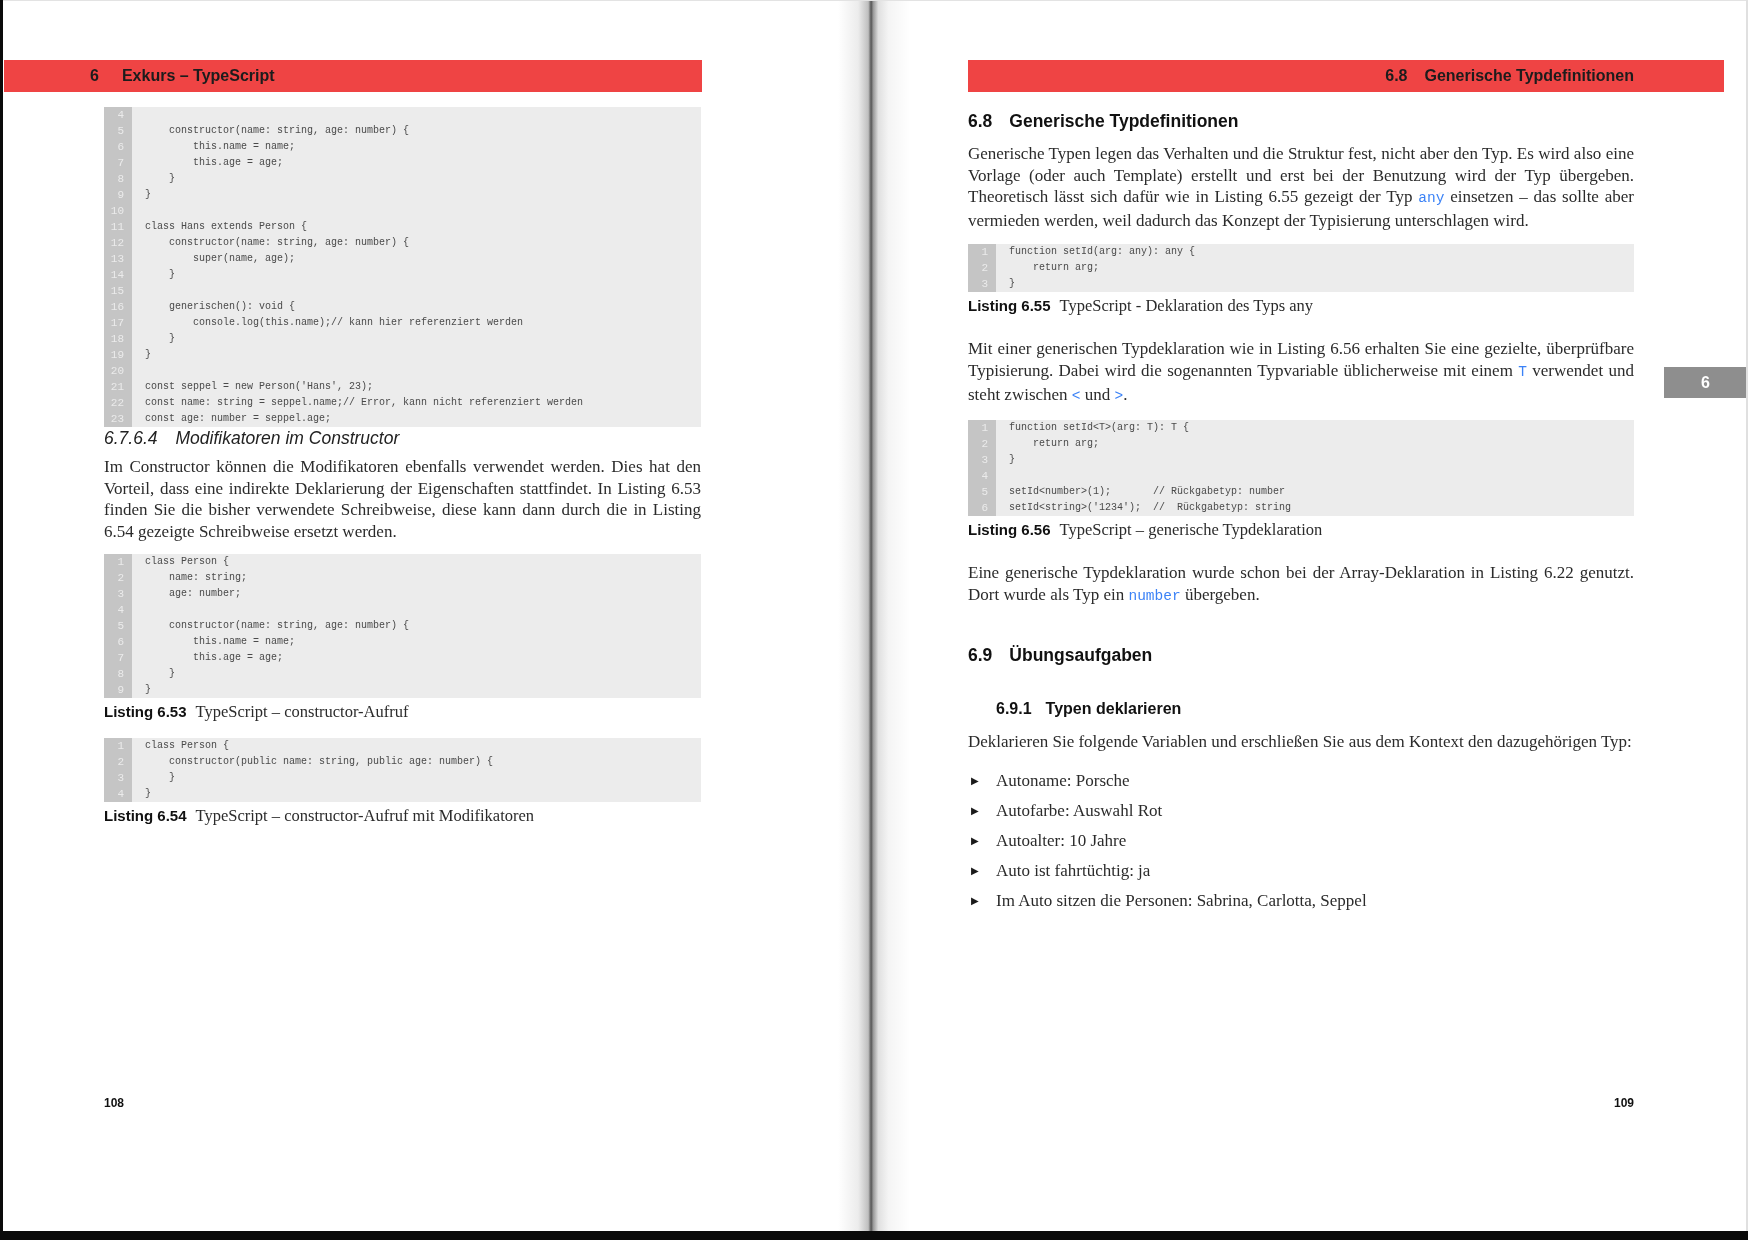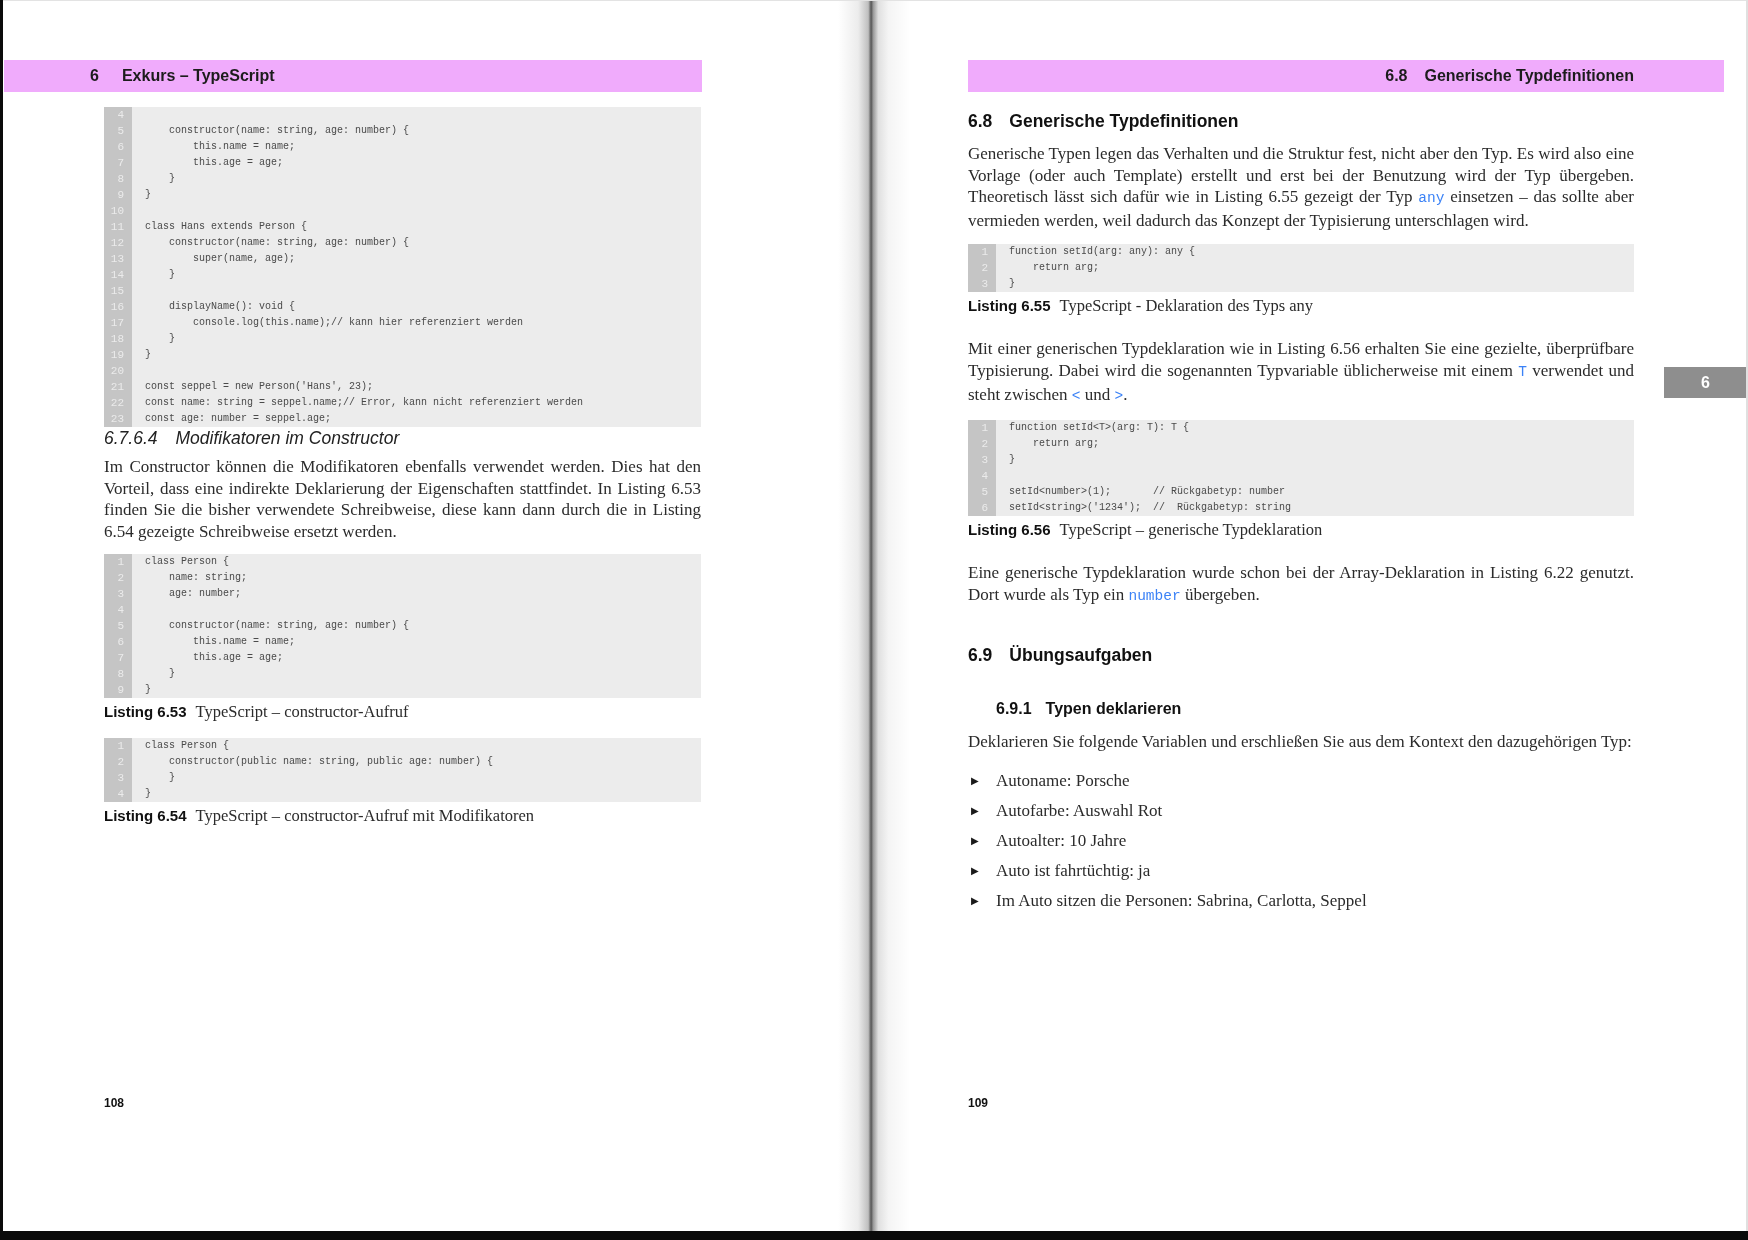--- a/index.html
+++ b/index.html
@@ -10,21 +10,21 @@
   .edge-bottom{position:absolute;left:0;bottom:0;width:1748px;height:9px;background:#0a0a0a;}
   .edge-top{position:absolute;left:0;top:0;width:1748px;height:1px;background:#e3e3e3;}
   .edge-right{position:absolute;right:0;top:0;width:2px;height:1232px;background:#e0e0e0;}
   
   .fold{position:absolute;left:838px;top:0;width:72px;height:1231px;
         background:linear-gradient(to right,
           rgba(120,120,120,0) 0%, rgba(120,120,120,0.14) 28%,
           rgba(95,95,95,0.40) 42%, rgba(55,55,55,0.85) 46%, rgba(70,70,70,0.55) 49%,
           rgba(130,130,130,0.25) 56%, rgba(150,150,150,0.10) 70%, rgba(150,150,150,0) 100%);}
   
-  .band{position:absolute;top:60px;height:32px;background:#f0abfc;
+  .band{position:absolute;top:60px;height:32px;background:#ef4444;
         font-family:"Liberation Sans",sans-serif;font-weight:bold;font-size:16px;
         line-height:32px;color:#1c1c1c;}
   .band-left{left:4px;width:698px;padding-left:86px;box-sizing:border-box;}
   .band-left .band-num{margin-right:23px;}
   .band-right{left:968px;width:756px;text-align:right;padding-right:90px;box-sizing:border-box;}
   .band-right .band-num{margin-right:17px;}
   
   .chapter-tab{position:absolute;left:1664px;top:367px;width:83px;height:31px;background:#8e8e8e;
                color:#ffffff;font-family:"Liberation Sans",sans-serif;font-weight:bold;
                font-size:16px;line-height:31px;text-align:center;}
@@ -58,21 +58,21 @@
   .imono{font-family:"Liberation Mono","DejaVu Sans Mono",monospace;font-size:14.5px;color:#3b82f6;}
   
   .bullets{margin-top:17px;}
   .bullet{display:flex;margin-bottom:9px;}
   .bmark{flex:0 0 28px;font-size:10px;line-height:21px;color:#1a1a1a;padding-left:3px;box-sizing:border-box;}
   .btext{font-size:17px;line-height:21px;color:#2b2b2b;}
   
   .pagenum{position:absolute;top:1096px;font-family:"Liberation Sans",sans-serif;
            font-weight:bold;font-size:12px;color:#111;}
   .pagenum-left{left:104px;}
-  .pagenum-right{left:968px;width:666px;}
+  .pagenum-right{left:968px;width:666px;text-align:right;}
   
   .mt11{margin-top:11px;} .mt12{margin-top:12px;} .mt13{margin-top:13px;} .mt14{margin-top:14px;}
   .mt20{margin-top:20px;} .mt33{margin-top:33px;} .mt37{margin-top:37px;} .mt7{margin-top:7px;}
 </style>
 </head>
 <body>
 
 <div class="canvas">
 
   <div class="fold"></div>
@@ -127,21 +127,21 @@
         <div class="crow">
           <span class="cno">14</span>
           <span class="ccd">    }</span>
         </div>
         <div class="crow">
           <span class="cno">15</span>
           <span class="ccd"> </span>
         </div>
         <div class="crow">
           <span class="cno">16</span>
-          <span class="ccd">    displayName(): void {</span>
+          <span class="ccd">    generischen(): void {</span>
         </div>
         <div class="crow">
           <span class="cno">17</span>
           <span class="ccd">        console.log(this.name);// kann hier referenziert werden</span>
         </div>
         <div class="crow">
           <span class="cno">18</span>
           <span class="ccd">    }</span>
         </div>
         <div class="crow">

